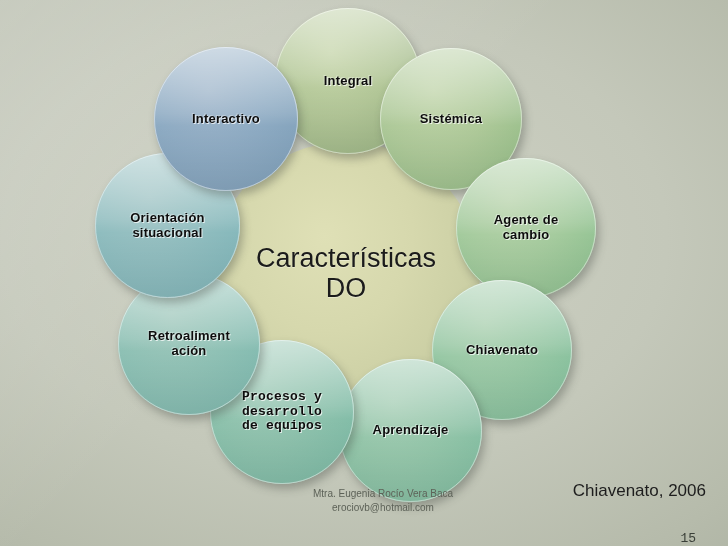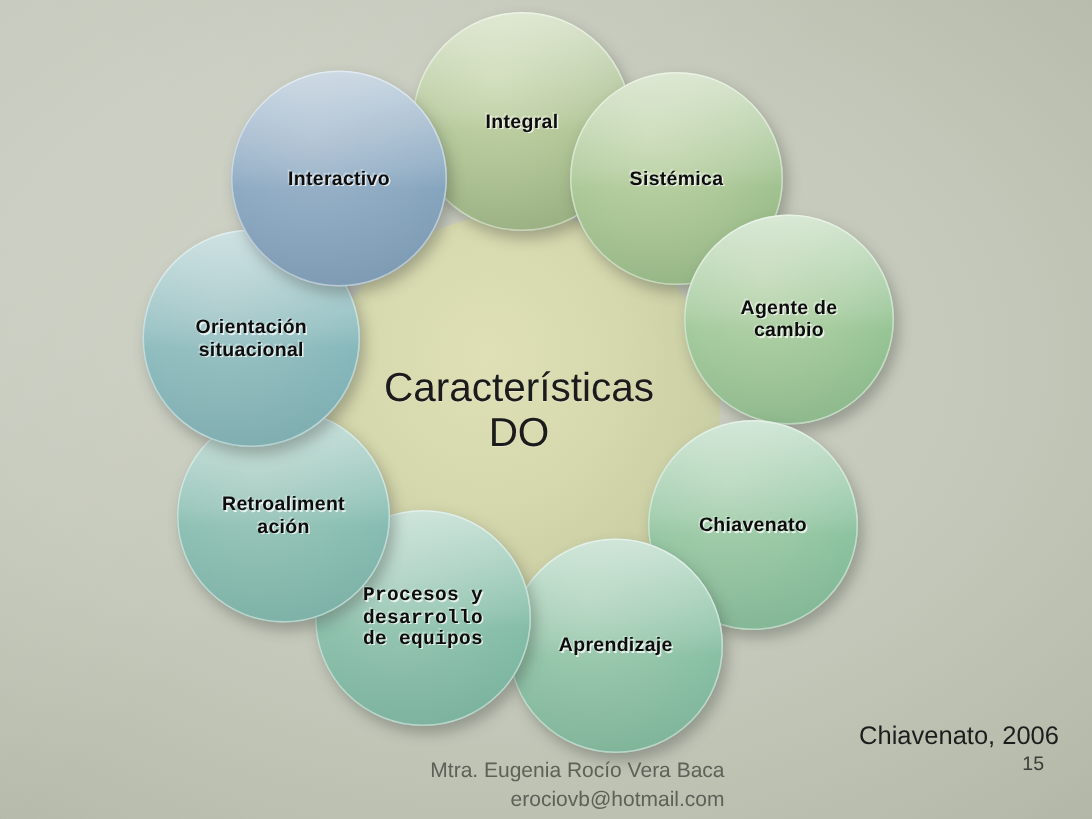--- a/index.html
+++ b/index.html
@@ -57,30 +57,30 @@
     font-weight:bold;color:#0d0d0d;
     letter-spacing:.2px;
     white-space:pre-line;
     text-shadow:
       1px 1px 0 rgba(255,255,255,.75),
       -1px -1px 0 rgba(255,255,255,.35);
     padding:0 6px;
   }
 
   .footer-credit{
-    position:absolute;left:283px;top:504px;width:200px;
-    text-align:right;font-size:14px;color:#5d6258;line-height:1.35;
+    position:absolute;left:283px;top:487px;width:200px;
+    text-align:center;font-size:10px;color:#5d6258;line-height:1.35;
   }
   .source{
     position:absolute;right:22px;top:481px;
     font-size:17px;color:#1d1d1d;font-family:"Liberation Sans", sans-serif;margin-left:44px;
   }
   .page-num{
-    position:absolute;right:32px;top:501px;
-    font-size:13px;color:#3a3f38;
+    position:absolute;right:32px;top:531px;
+    font-size:13px;color:#3a3f38;font-family:Liberation Mono, monospace;
   }
 </style>
 </head>
 <body>
 
 <div id="slide">
 
   <div class="hub">
     <div class="hub-label">Características
 DO</div>
@@ -93,21 +93,21 @@
     <div class="node-label">Integral</div>
   </div>
 
   <div class="node" style="left:380px;top:48px;width:142px;height:142px;
               background:radial-gradient(ellipse at 38% 30%, #bed3a7 0%, #aec999 45%, #9ec18e 75%, #95b887 100%);">
     <span class="glass"></span>
     <span class="ring"></span>
     <div class="node-label">Sistémica</div>
   </div>
 
-  <div class="node" style="left:456px;top:143px;width:140px;height:140px;
+  <div class="node" style="left:456px;top:158px;width:140px;height:140px;
               background:radial-gradient(ellipse at 38% 30%, #b6d2a9 0%, #a5cb9e 45%, #96c495 75%, #8dbb8e 100%);align-items:center;">
     <span class="glass"></span>
     <span class="ring"></span>
     <div class="node-label">Agente de
 cambio</div>
   </div>
 
   <div class="node" style="left:432px;top:280px;width:140px;height:140px;
               background:radial-gradient(ellipse at 38% 30%, #a8cfae 0%, #98c8a5 45%, #8bc29f 75%, #83b897 100%);">
     <span class="glass"></span>

